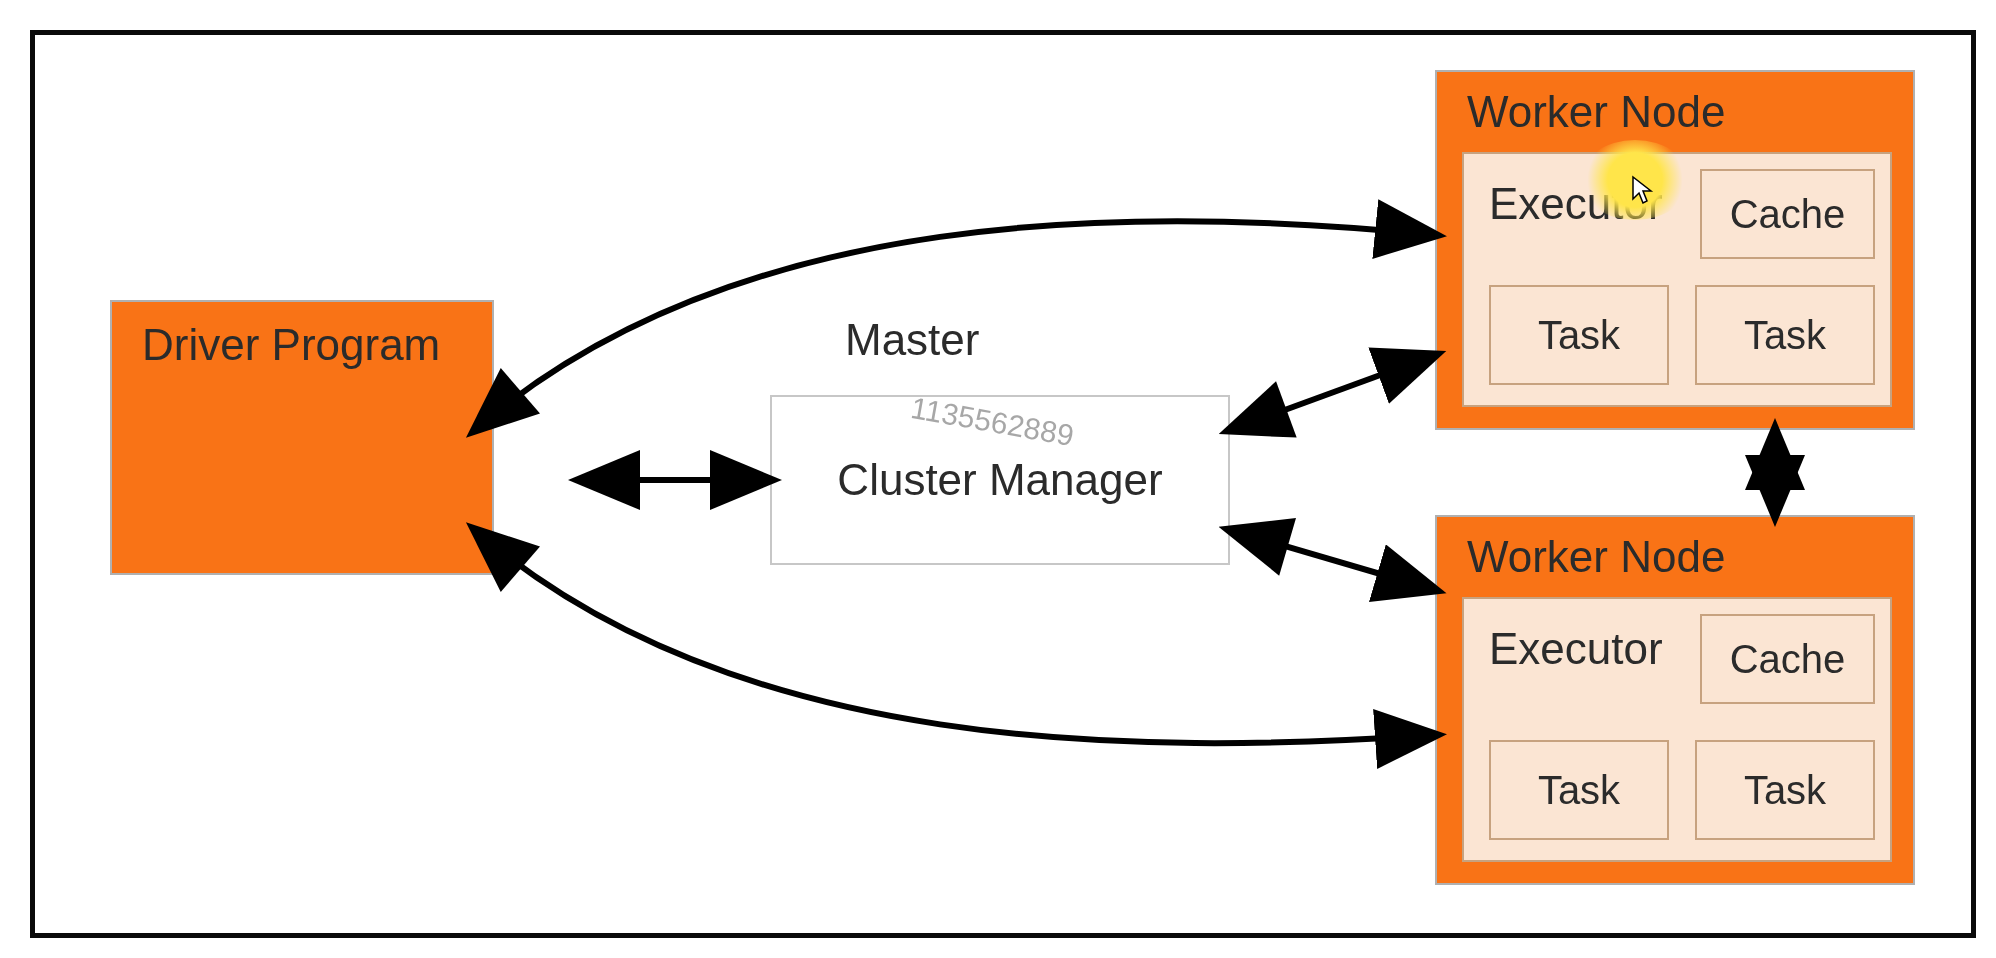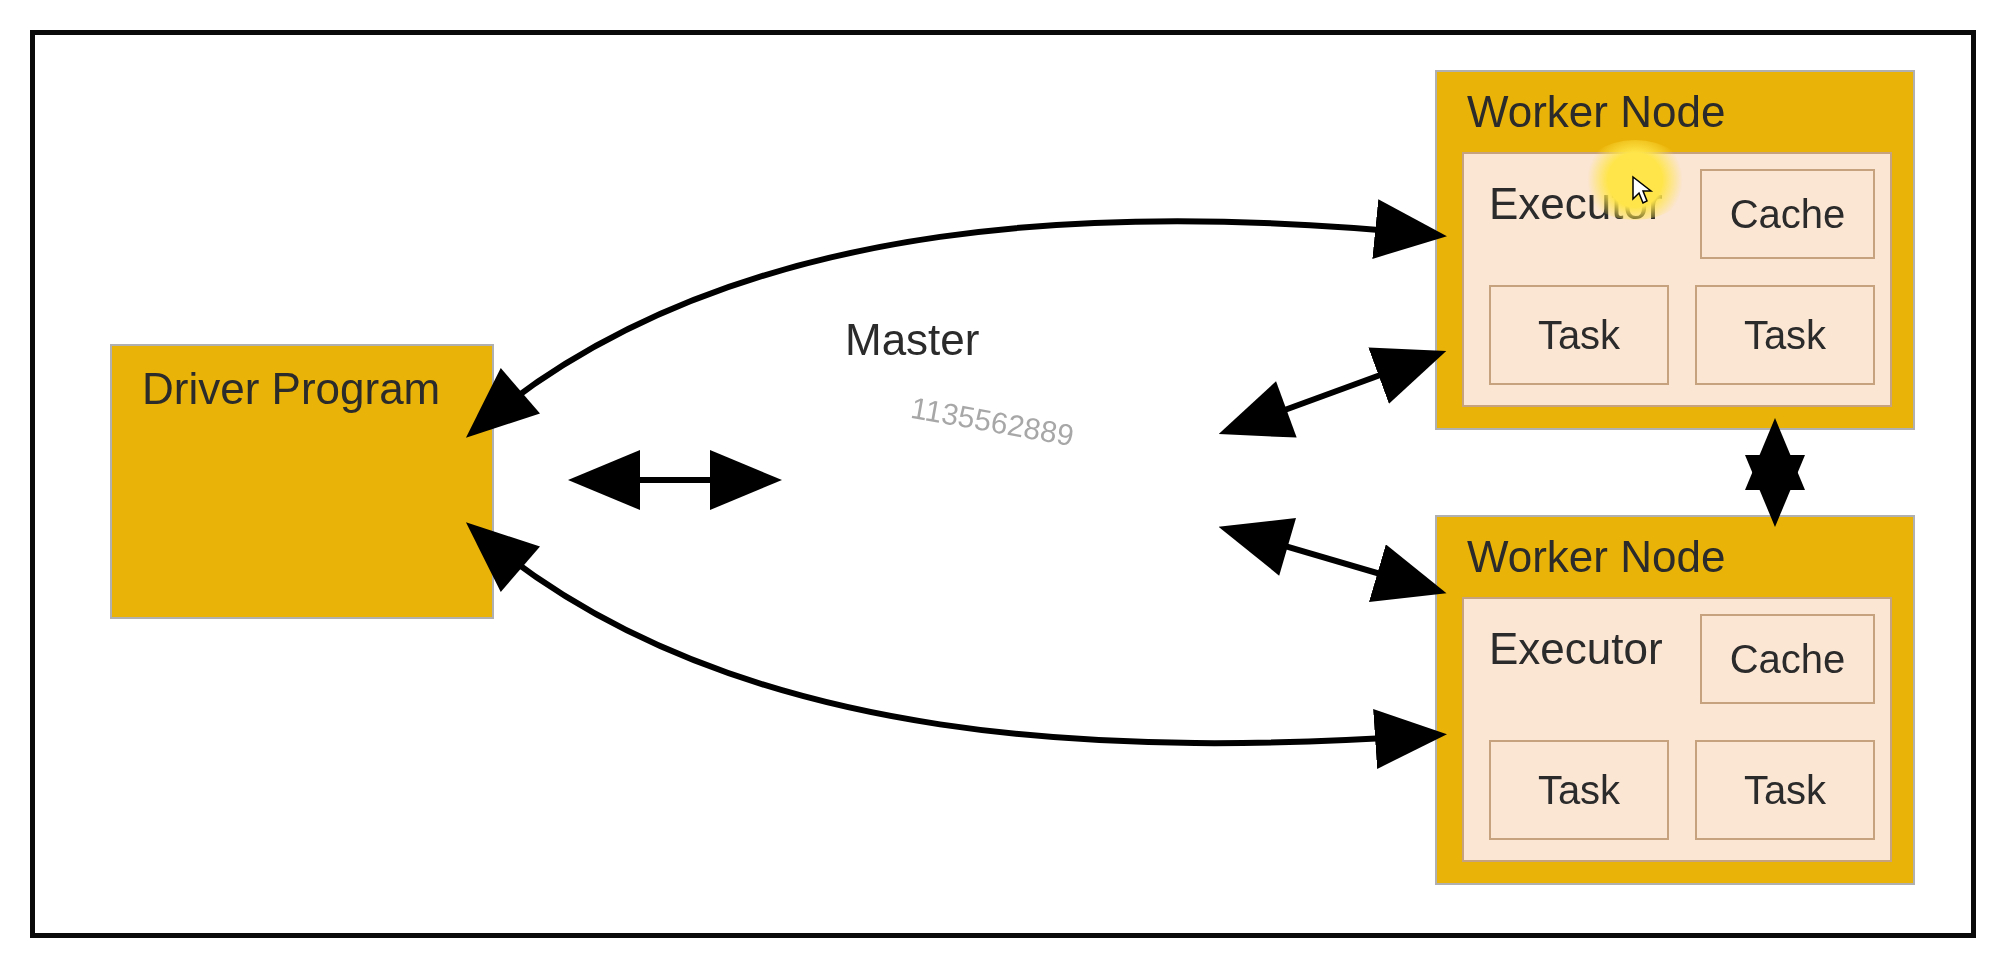--- a/index.html
+++ b/index.html
@@ -1,37 +1,38 @@
 <!DOCTYPE html>
 <html><head>
 <meta charset="utf-8">
 <style>
   html,body{margin:0;padding:0;background:#fff;font-family:Arial,Helvetica,sans-serif;}
   .canvas{position:relative;width:1996px;height:958px;}
   .outer{position:absolute;left:30px;top:30px;width:1936px;height:898px;border:5px solid #0a0a0a;background:#fff;}
-  .box{position:absolute;border:2px solid #b0b0b0;background:#eab308;box-sizing:border-box;}
+  .box{position:absolute;border:2px solid #b0b0b0;background:#f97316;box-sizing:border-box;}
   .peach{background:#fbe5d3;border:2px solid #c7a27f;color:#2b2b2b;display:flex;align-items:center;justify-content:center;box-sizing:border-box;}
   .whitecell{background:#fff;border:2px solid #c7c7c7;color:#2b2b2b;display:flex;align-items:center;justify-content:center;box-sizing:border-box;}
   .label{position:absolute;color:#2b2b2b;}
   .watermark{position:absolute;color:#6e6e6e;font-size:30px;opacity:.6;}
   .highlight{position:absolute;width:110px;height:80px;border-radius:50%;background:radial-gradient(circle,#ffe54a 0%,#ffe54a 40%,rgba(255,229,74,0) 70%);pointer-events:none;}
   .cursor{position:absolute;pointer-events:none;}
   svg.arrows{position:absolute;left:0;top:0;width:100%;height:100%;pointer-events:none;}
 </style>
 </head>
 <body>
 
 <div class="canvas">
   <div class="outer">
 
-    <div class="box" style="left:75px;top:265px;width:384px;height:275px;margin-top:44px;">
+    <div class="box" style="left:75px;top:265px;width:384px;height:275px;">
       <div class="label" style="left:30px;top:18px;font-size:44px;">Driver Program</div>
     </div>
 
     <div class="label" style="left:810px;top:280px;font-size:44px;text-align:right;">Master</div>
+    <div class="whitecell" style="position:absolute;left:735px;top:360px;width:460px;height:170px;font-size:44px;">Cluster Manager</div>
 
     <div class="watermark" style="left:875px;top:370px;transform:rotate(10deg);">1135562889</div>
 
     <div class="box" style="left:1400px;top:35px;width:480px;height:360px;">
       <div class="label" style="left:30px;top:15px;font-size:44px;">Worker Node</div>
       <div class="peach" style="position:absolute;left:25px;top:80px;width:430px;height:255px;">
         <div style="position:absolute;left:25px;top:25px;font-size:44px;">Executor</div>
         <div class="peach" style="position:absolute;right:15px;top:15px;width:175px;height:90px;font-size:40px;">Cache</div>
         <div class="peach" style="position:absolute;left:25px;bottom:20px;width:180px;height:100px;font-size:40px;">Task</div>
         <div class="peach" style="position:absolute;right:15px;bottom:20px;width:180px;height:100px;font-size:40px;">Task</div>

